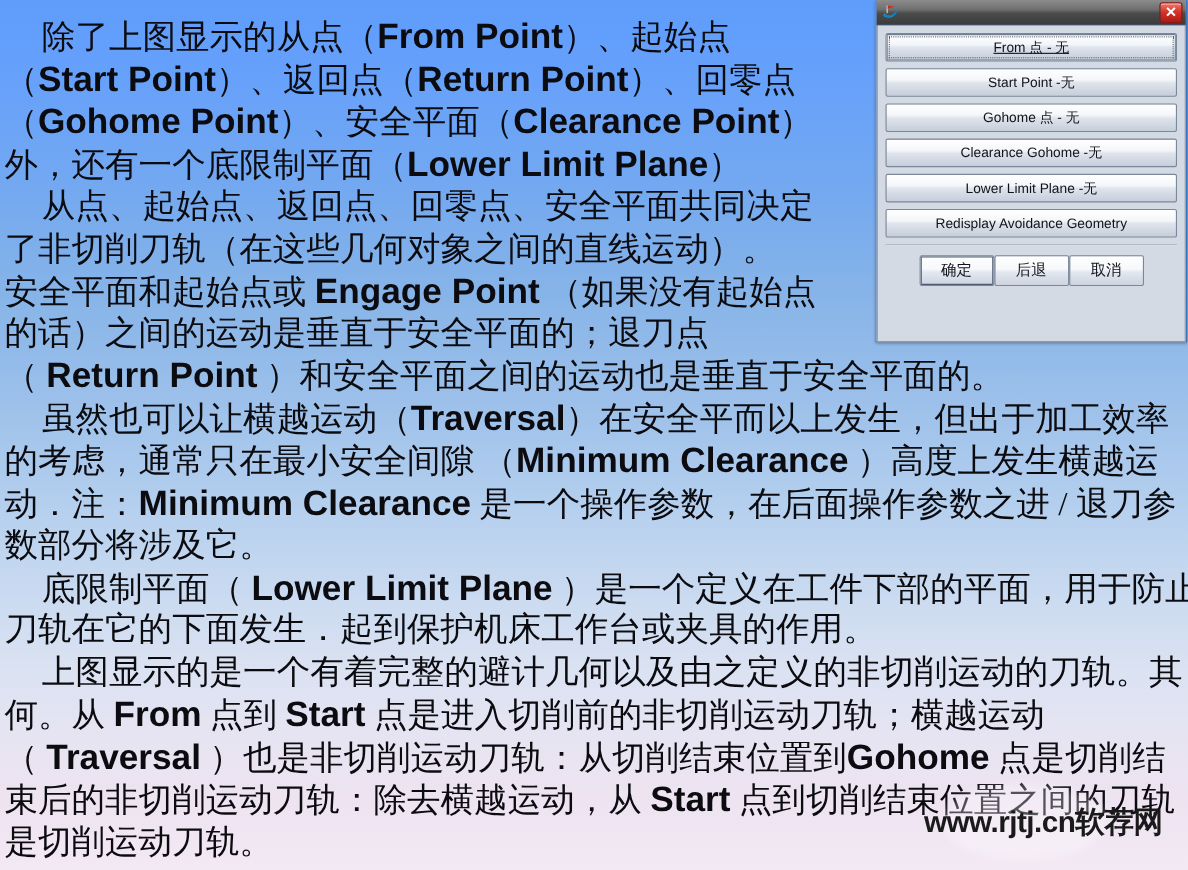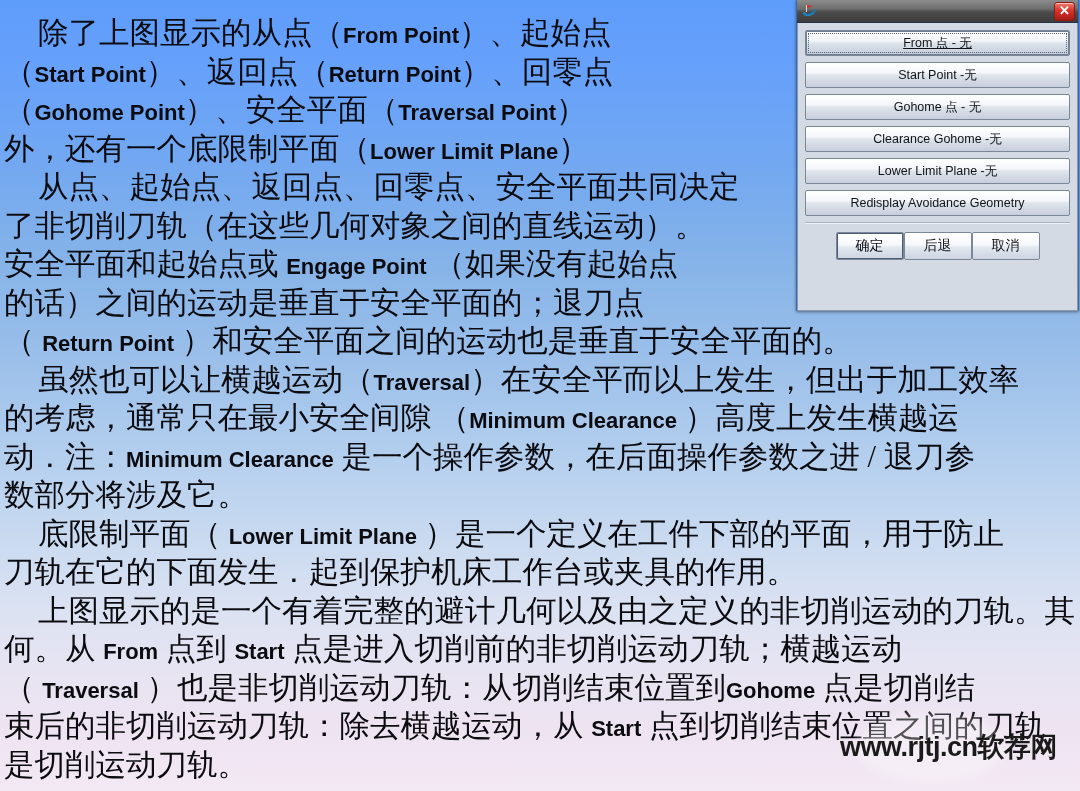--- a/index.html
+++ b/index.html
@@ -46,21 +46,21 @@
     white-space: nowrap;
   }
   .ln {
     height: 38.5px;
     padding-left: 4px;
   }
   .ind { padding-left: 38px; }
   .en {
     font-family: "Liberation Sans", sans-serif;
     font-weight: bold;
-    font-size: 22px;
+    font-size: 32px;
   }
 
   
   #dialog {
     position: absolute;
     left: 796px;
     top: 0px;
     width: 283px;
     height: 311px;
     background: #cfd6e0;
@@ -192,21 +192,21 @@
   }
 </style>
 </head>
 <body>
 
 <div id="slide">
 
   <div class="copy" id="copy">
       <div class="ln ind"><span>除了上图显示的从点（</span><span class="en">From  Point</span><span>）、起始点</span></div>
       <div class="ln"><span>（</span><span class="en">Start Point</span><span>）、返回点（</span><span class="en">Return Point</span><span>）、回零点</span></div>
-      <div class="ln"><span>（</span><span class="en">Gohome Point</span><span>）、安全平面（</span><span class="en">Traversal Point</span><span>）</span></div>
+      <div class="ln"><span>（</span><span class="en">Gohome Point</span><span>）、安全平面（</span><span class="en">Clearance Point</span><span>）</span></div>
       <div class="ln"><span>外，还有一个底限制平面（</span><span class="en">Lower Limit Plane</span><span>）</span></div>
       <div class="ln ind"><span>从点、起始点、返回点、回零点、安全平面共同决定</span></div>
       <div class="ln"><span>了非切削刀轨（在这些几何对象之间的直线运动）。</span></div>
       <div class="ln"><span>安全平面和起始点或 </span><span class="en">Engage Point</span><span> （如果没有起始点</span></div>
       <div class="ln"><span>的话）之间的运动是垂直于安全平面的；退刀点</span></div>
       <div class="ln"><span>（ </span><span class="en">Return Point</span><span> ）和安全平面之间的运动也是垂直于安全平面的。</span></div>
       <div class="ln ind"><span>虽然也可以让横越运动（</span><span class="en">Traversal</span><span>）在安全平而以上发生，但出于加工效率</span></div>
       <div class="ln"><span>的考虑，通常只在最小安全间隙 （</span><span class="en">Minimum Clearance</span><span> ）高度上发生横越运</span></div>
       <div class="ln"><span>动．注：</span><span class="en">Minimum Clearance</span><span>  是一个操作参数，在后面操作参数之进 / 退刀参</span></div>
       <div class="ln"><span>数部分将涉及它。</span></div>

